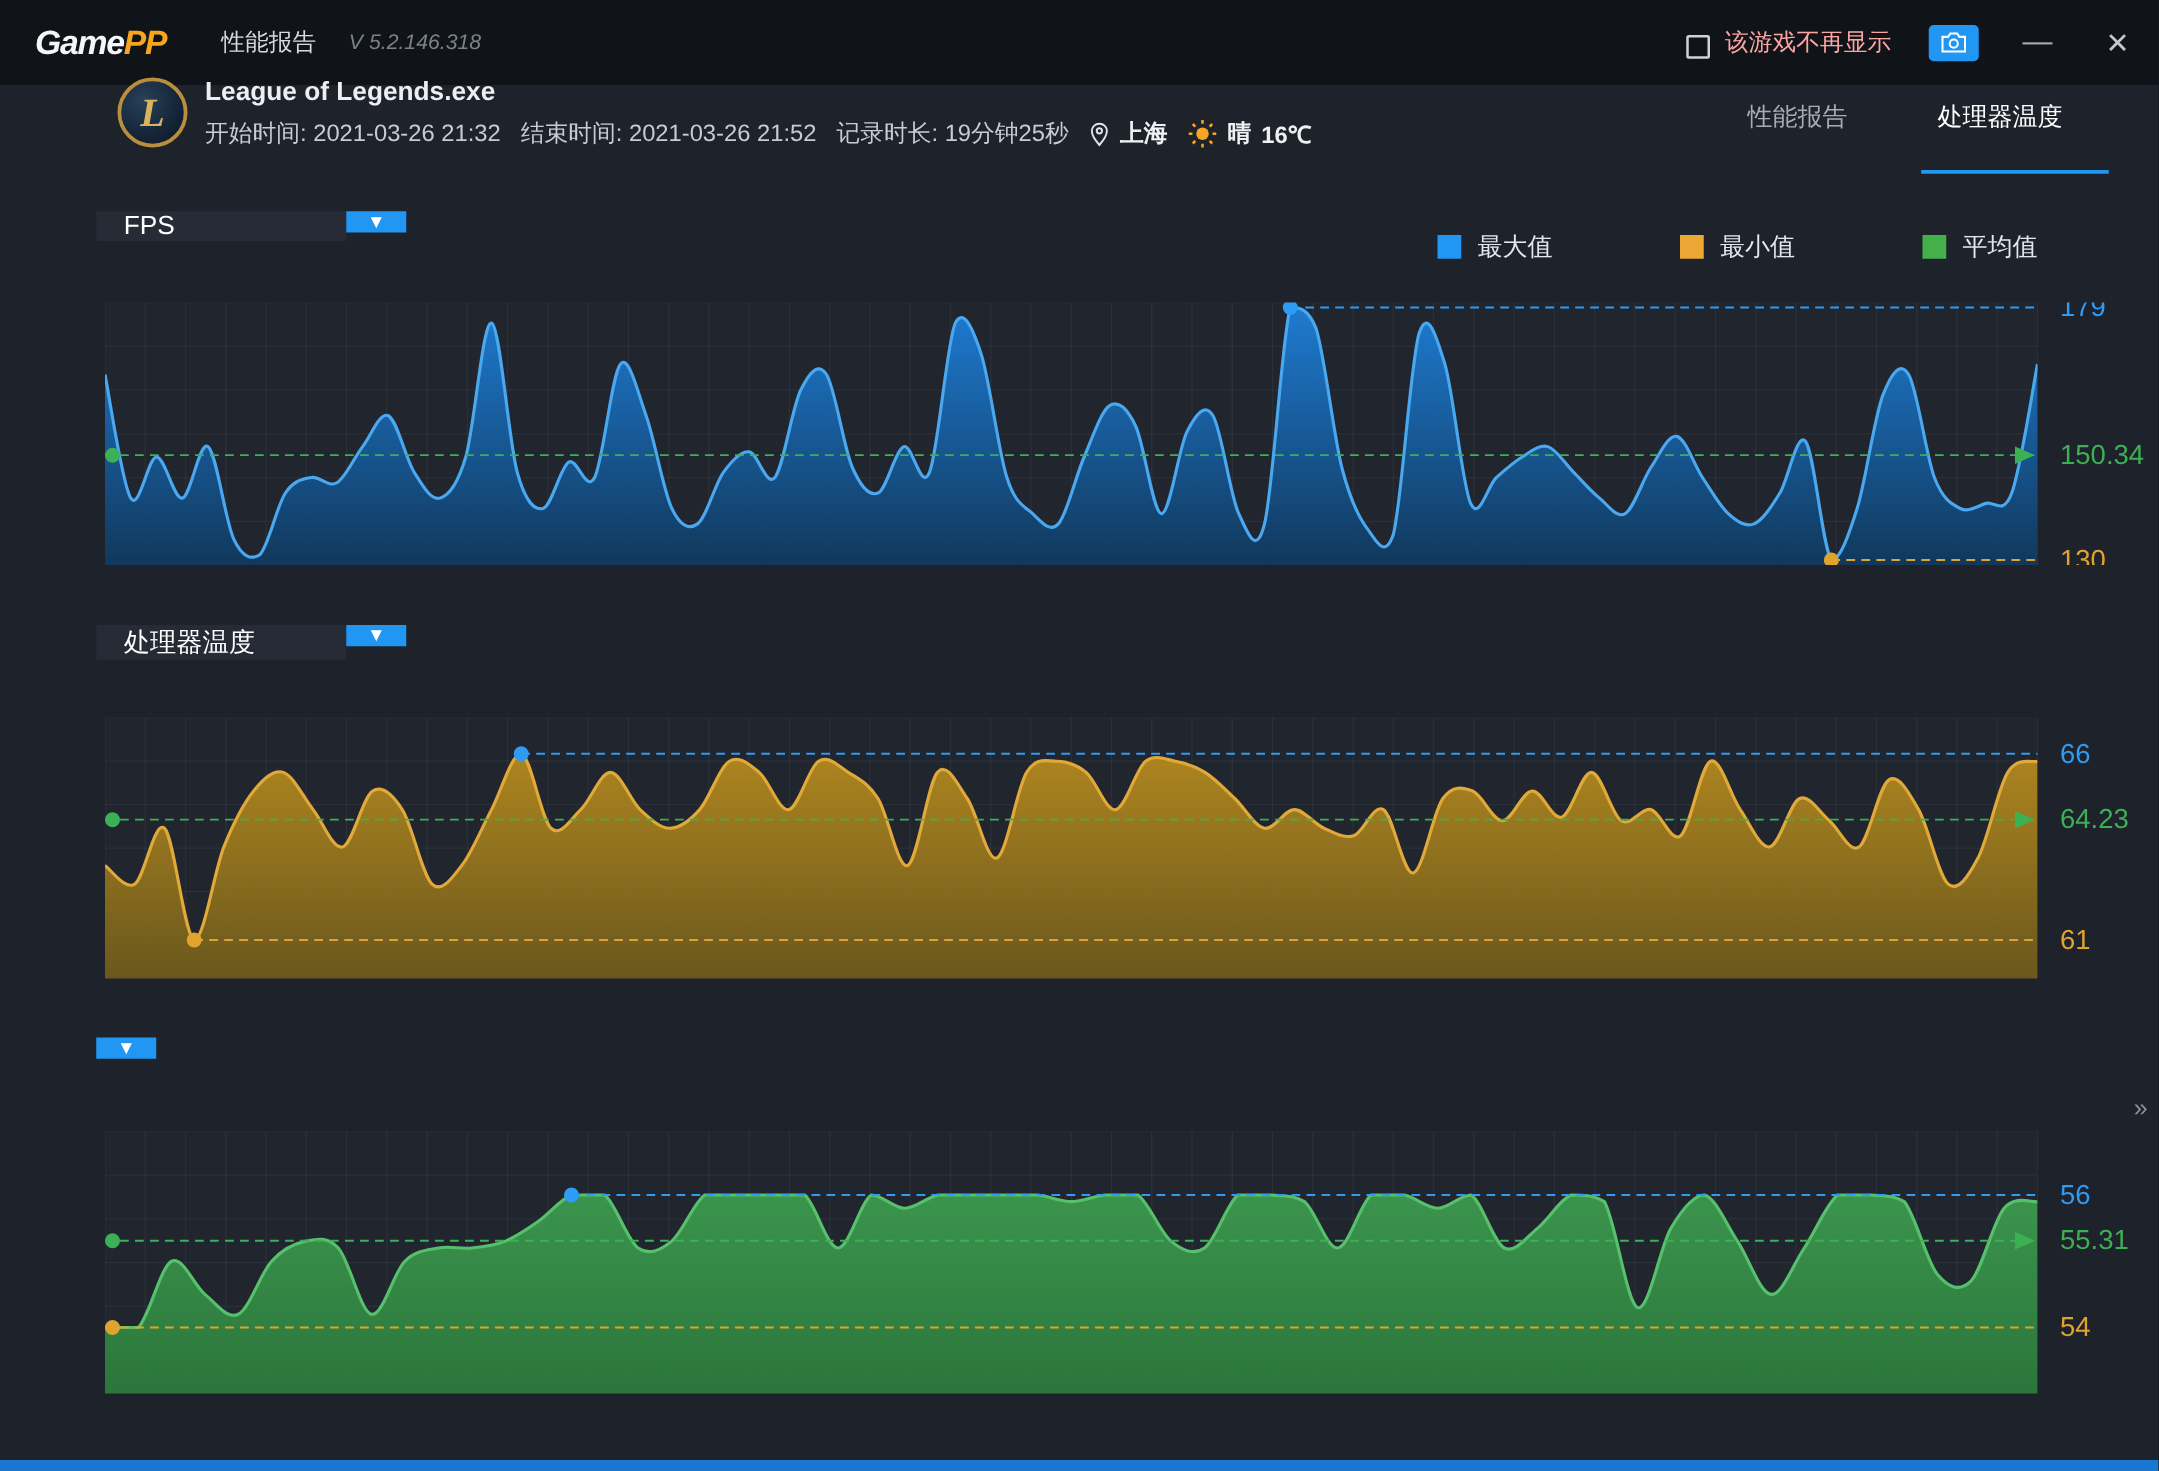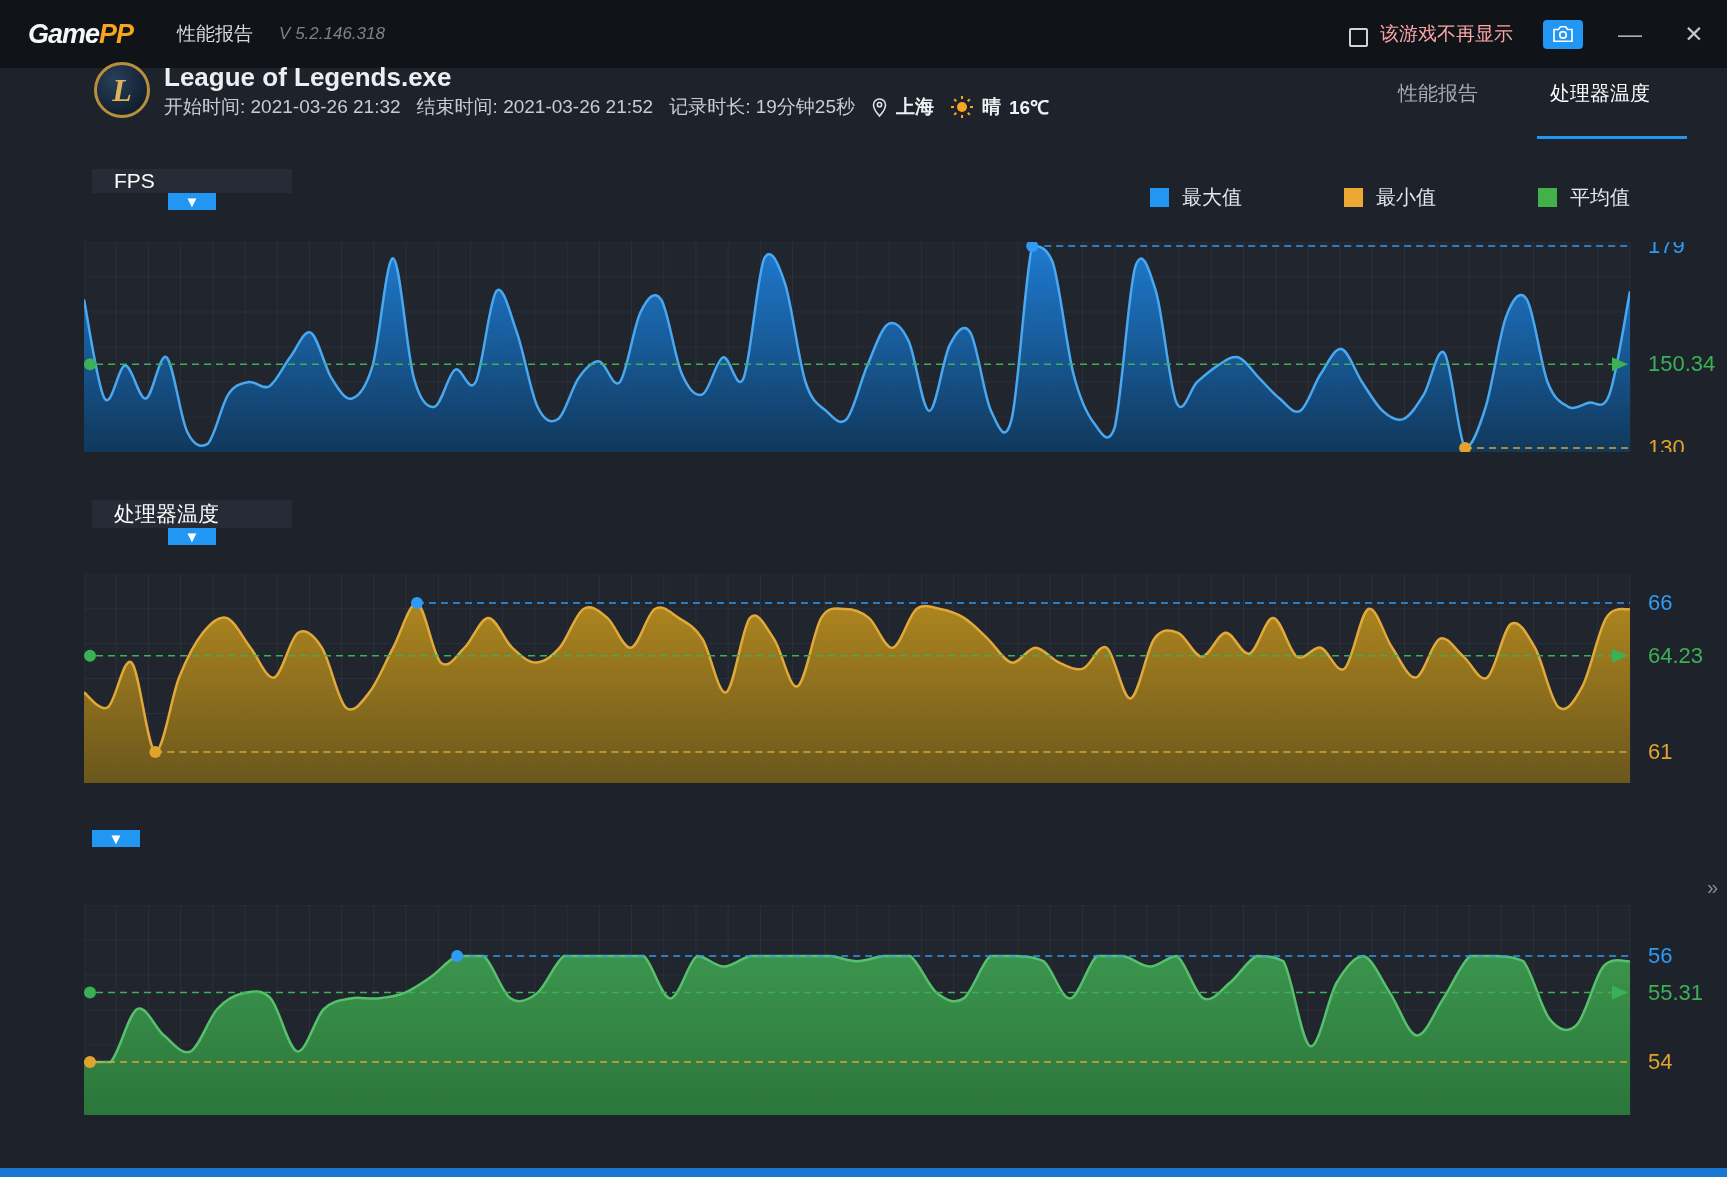--- a/index.html
+++ b/index.html
@@ -20,31 +20,31 @@
   .camera-btn{width:40px;height:29px;background:#2196f3;border-radius:4px;display:flex;align-items:center;justify-content:center;cursor:pointer;}
   .win-btn{width:34px;text-align:center;cursor:pointer;line-height:52px;}
   .min-btn{color:#a9aeb6;font-size:24px;}
   .close-btn{color:#c3c8cf;font-size:23px;}
 
   
   .game-icon{position:absolute;left:94px;top:62px;width:56px;height:56px;border-radius:50%;
              border:3px solid #b98f3e;background:radial-gradient(circle at 35% 30%,#27405a,#0a1320);
              color:#d9b45c;display:flex;align-items:center;justify-content:center;
              font-size:32px;font-family:"Liberation Serif",serif;font-style:italic;font-weight:bold;box-sizing:border-box;}
-  .game-name{position:absolute;left:164px;top:62px;font-size:26px;color:#edeff2;font-weight:bold;}
+  .game-name{position:absolute;left:164px;top:62px;font-size:21px;color:#edeff2;font-weight:bold;}
   .meta-row{position:absolute;left:164px;top:94px;display:flex;align-items:center;gap:16px;
             font-size:19px;color:#c7ccd4;white-space:nowrap;}
   .meta-strong{display:flex;align-items:center;gap:8px;color:#eef1f4;font-weight:bold;}
   .tabs{position:absolute;top:72px;right:77px;display:flex;gap:72px;font-size:20px;}
   .tab{color:#a6acb5;cursor:pointer;padding:8px 0;}
   .tab.active{color:#ffffff;}
   .tab-underline{position:absolute;top:136px;left:1537px;width:150px;height:3px;background:#2196f3;}
 
   
-  .metric-select{position:absolute;left:92px;height:48px;display:flex;align-items:center;cursor:pointer;flex-direction:column;}
+  .metric-select{position:absolute;left:77px;height:48px;display:flex;align-items:flex-start;cursor:pointer;}
   .metric-label{width:200px;background:#262b35;color:#fff;font-size:21px;display:flex;align-items:center;
                 padding-left:22px;box-sizing:border-box;}
   .metric-caret{width:48px;background:#2196f3;color:#fff;font-size:15px;display:flex;align-items:center;justify-content:center;}
   #dd0{top:169px;} #dd1{top:500px;} #dd2{top:830px;}
 
   
   .legend{position:absolute;top:184px;right:97px;display:flex;gap:102px;align-items:center;}
   .lg{display:flex;align-items:center;gap:13px;font-size:20px;color:#e4e7eb;}
   .lg-sq{width:19px;height:19px;}
 

